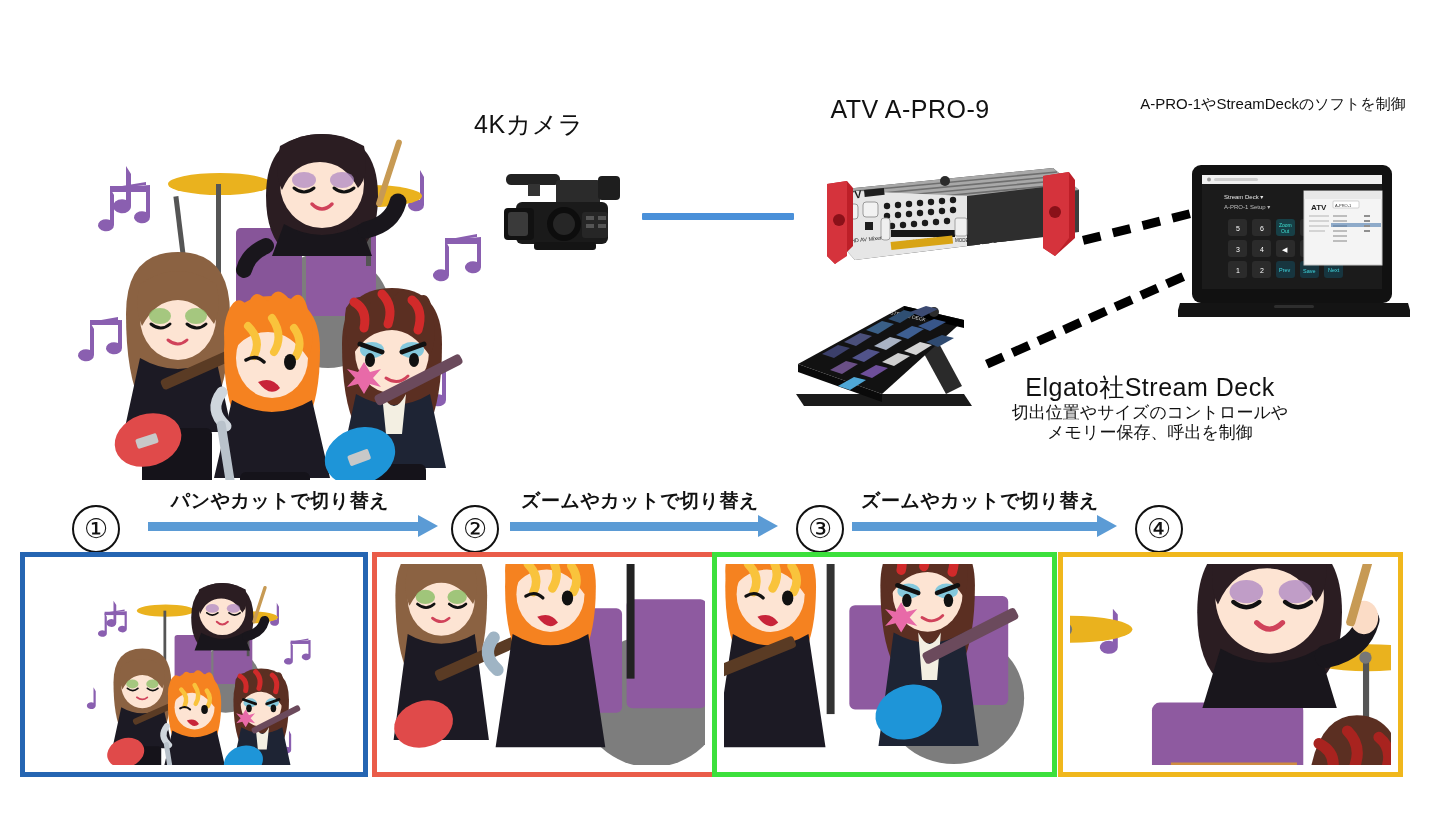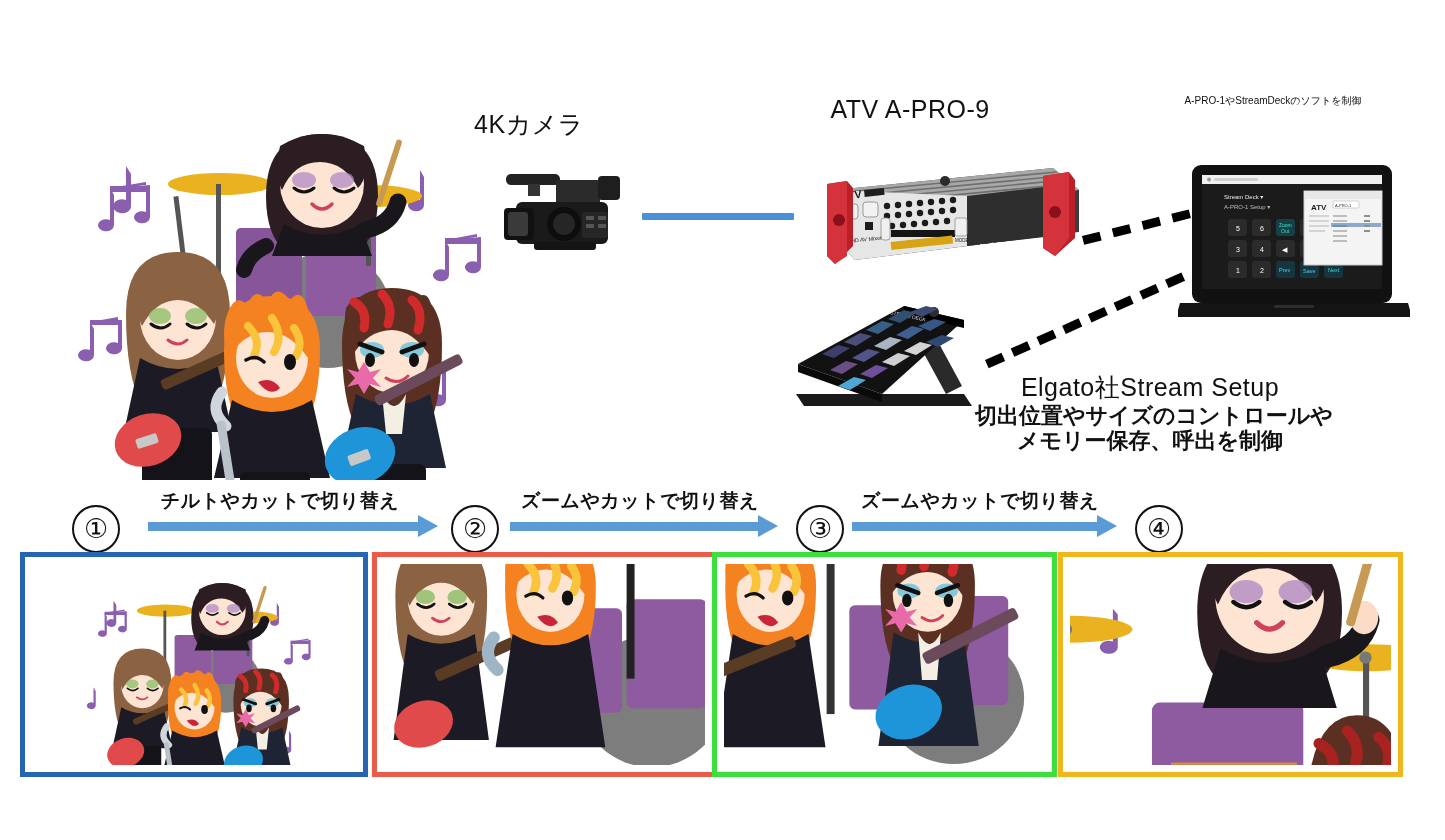--- a/index.html
+++ b/index.html
@@ -6,22 +6,22 @@
   body{
     width:1445px;height:840px;background:#ffffff;
     font-family:"Liberation Sans","DejaVu Sans",sans-serif;
     color:#111;overflow:hidden;position:relative;
   }
   .stage{position:relative;width:1177px;height:840px;}
 
   
   .lbl{position:absolute;text-align:center;line-height:1.18;color:#111;white-space:nowrap;}
   .lbl .t1{font-size:25px;font-weight:400;letter-spacing:.5px;}
-  .lbl .t2{font-size:10px;font-weight:400;letter-spacing:0;}
-  .lbl .t3{font-size:22px;font-weight:700;}
+  .lbl .t2{font-size:15px;font-weight:400;letter-spacing:0;}
+  .lbl .t3{font-size:17px;font-weight:400;}
 
   
   .blue-line{position:absolute;background:#4a90d9;height:7px;border-radius:1px;}
 
   
   .dash{position:absolute;height:0;border-top:9px dashed #000;transform-origin:0 0;}
 
   
   .wf-arrow{position:absolute;height:11px;}
   .wf-arrow .shaft{position:absolute;left:0;top:1px;height:9px;background:#5b9bd5;}
@@ -399,31 +399,31 @@
             <path d="M118 53 l16 -9 l12 3 l-16 10z"></path>
           </g>
         <g fill="#2f4a70">
             <path d="M140 44 l16 -7 l12 3 l-16 9z"></path>
           </g>
       </g>
     </svg>
   </div>
 
   <div class="lbl" style="left:975px;top:373px;width:350px;">
-    <div class="t1">Elgato社Stream Setup</div>
+    <div class="t1">Elgato社Stream Deck</div>
     <div class="t3">切出位置やサイズのコントロールや</div>
     <div class="t3">メモリー保存、呼出を制御</div>
   </div>
 
   <div class="circnum" style="left:72px;top:505px;">①</div>
   <div class="circnum" style="left:451px;top:505px;">②</div>
   <div class="circnum" style="left:796px;top:505px;">③</div>
   <div class="circnum" style="left:1135px;top:505px;">④</div>
 
-  <div class="wf-label" style="left:140px;top:488px;width:280px;">チルトやカットで切り替え</div>
+  <div class="wf-label" style="left:140px;top:488px;width:280px;">パンやカットで切り替え</div>
   <div class="wf-arrow" style="left:148px;top:521px;width:290px;">
     <div class="shaft" style="width:270px;"></div>
     <div class="head" style="left:270px;"></div>
   </div>
 
   <div class="wf-label" style="left:500px;top:488px;width:280px;">ズームやカットで切り替え</div>
   <div class="wf-arrow" style="left:510px;top:521px;width:268px;">
     <div class="shaft" style="width:248px;"></div>
     <div class="head" style="left:248px;"></div>
   </div>

